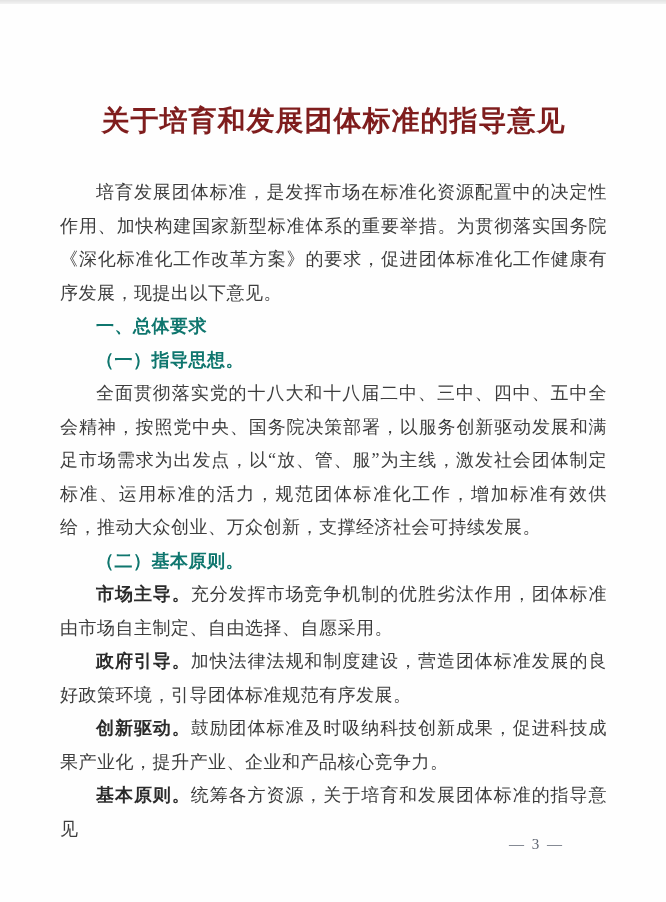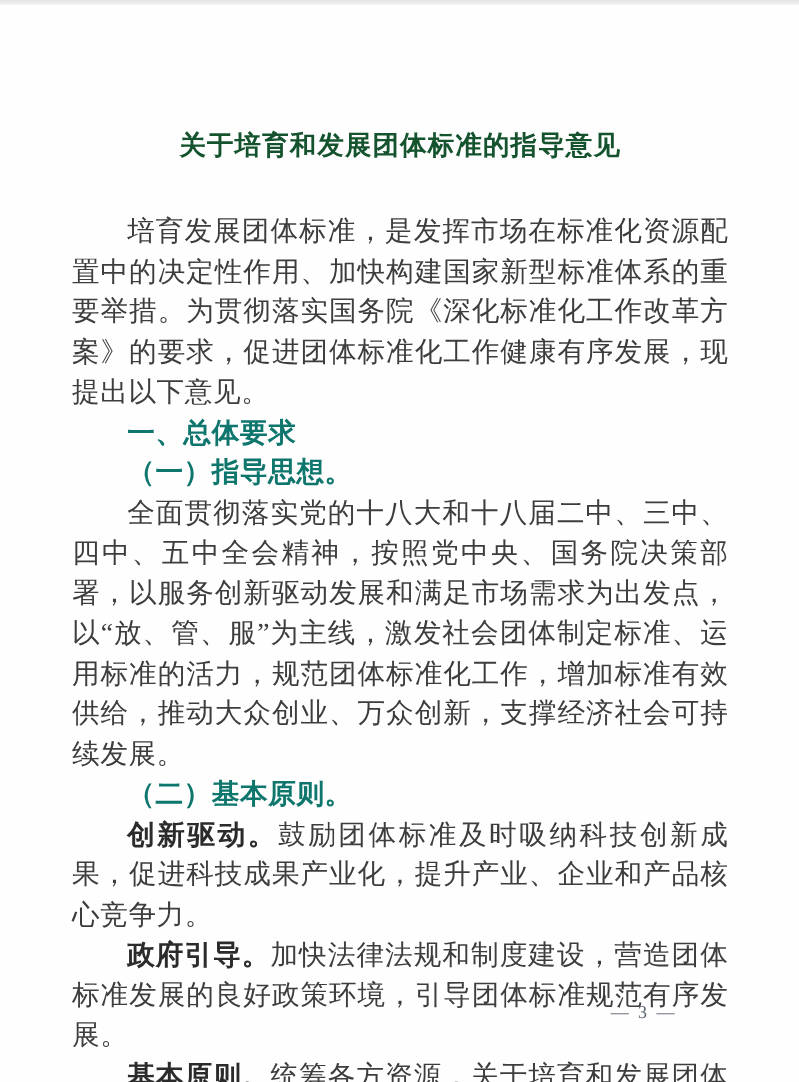--- a/index.html
+++ b/index.html
@@ -25,31 +25,31 @@
   }
   .content {
     position: absolute;
     top: 0;
     left: 60px;
     width: 547px;
     padding-top: 104px;
     box-sizing: border-box;
   }
   .doc-title {
-    font-size: 22px;
+    font-size: 28px;
     font-weight: bold;
-    color: #14532d;
+    color: #7f1d1d;
     text-align: center;
     letter-spacing: 1px;
     line-height: 34px;
     margin: 0 0 38px 0;
   }
   p.block {
     margin: 0;
-    font-size: 23px;
+    font-size: 18px;
     line-height: 33.5px;
     letter-spacing: 0.5px;
     text-align: justify;
     text-indent: 2em;
   }
   p.block.heading,
   p.block.subheading {
     font-weight: bold;
     color: #0f766e;
     text-align: left;
@@ -81,22 +81,23 @@
     <p class="block">培育发展团体标准，是发挥市场在标准化资源配置中的决定性作用、加快构建国家新型标准体系的重要举措。为贯彻落实国务院《深化标准化工作改革方案》的要求，促进团体标准化工作健康有序发展，现提出以下意见。</p>
 
     <p class="block heading">一、总体要求</p>
 
     <p class="block subheading">（一）指导思想。</p>
 
     <p class="block">全面贯彻落实党的十八大和十八届二中、三中、四中、五中全会精神，按照党中央、国务院决策部署，以服务创新驱动发展和满足市场需求为出发点，以“放、管、服”为主线，激发社会团体制定标准、运用标准的活力，规范团体标准化工作，增加标准有效供给，推动大众创业、万众创新，支撑经济社会可持续发展。</p>
 
     <p class="block subheading">（二）基本原则。</p>
 
+    <p class="block"><span class="lead">市场主导。</span><span>充分发挥市场竞争机制的优胜劣汰作用，团体标准由市场自主制定、自由选择、自愿采用。</span></p>
+
+    <p class="block"><span class="lead">政府引导。</span><span>加快法律法规和制度建设，营造团体标准发展的良好政策环境，引导团体标准规范有序发展。</span></p>
 
     <p class="block"><span class="lead">创新驱动。</span><span>鼓励团体标准及时吸纳科技创新成果，促进科技成果产业化，提升产业、企业和产品核心竞争力。</span></p>
-
-    <p class="block"><span class="lead">政府引导。</span><span>加快法律法规和制度建设，营造团体标准发展的良好政策环境，引导团体标准规范有序发展。</span></p>
 
     <p class="block"><span class="lead">基本原则。</span><span>统筹各方资源，关于培育和发展团体标准的指导意见</span></p>
   </div>
 
   <div class="page-number">— 3 —</div>
 </div>
 
 </body></html>

